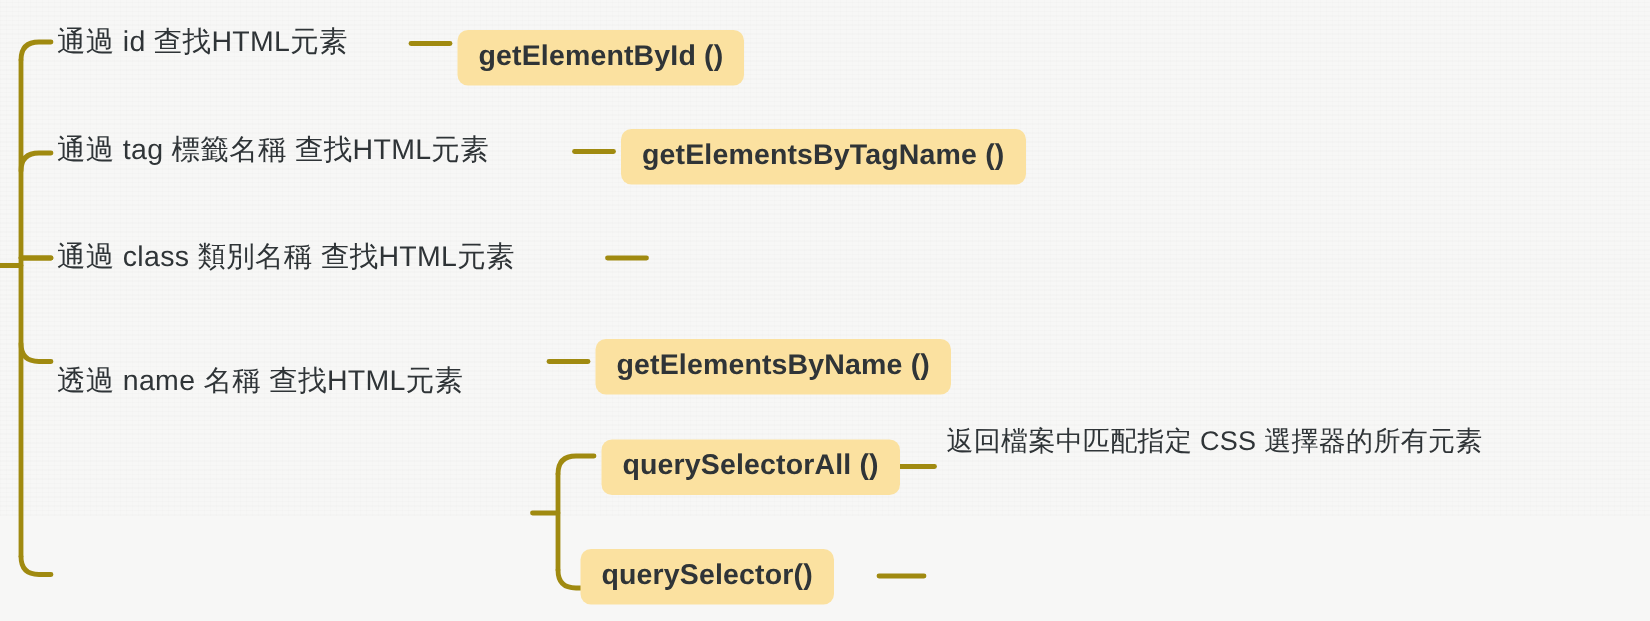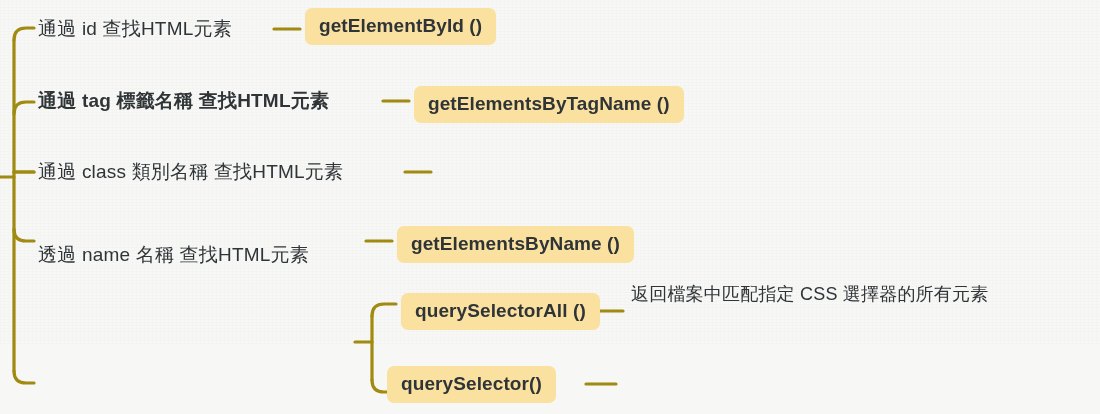--- a/index.html
+++ b/index.html
@@ -88,23 +88,23 @@
       <path d="M 372 316 L 372 380"></path>
       <path d="M 372 316 Q 372 304 384 304 L 396 304"></path>
       <path d="M 372 380 Q 372 392 384 392 L 396 392"></path>
 
       <path d="M 593 311 L 623 311"></path>
       <path d="M 586 384 L 616 384"></path>
     </g>
   </svg>
 
   <div class="node-label" style="left:38px; top:17px;">通過 id 查找HTML元素</div>
-  <div class="badge" style="left:305px; top:8px;">getElementById ()</div>
+  <div class="badge" style="left:305px; top:20px;">getElementById ()</div>
 
-  <div class="node-label" style="left:38px; top:89px;font-weight:bold;">通過 tag 標籤名稱 查找HTML元素</div>
+  <div class="node-label" style="left:38px; top:89px;">通過 tag 標籤名稱 查找HTML元素</div>
   <div class="badge" style="left:414px; top:86px;">getElementsByTagName ()</div>
 
   <div class="node-label" style="left:38px; top:160px;">通過 class 類別名稱 查找HTML元素</div>
 
   <div class="node-label" style="left:38px; top:243px;">透過 name 名稱 查找HTML元素</div>
   <div class="badge" style="left:397px; top:226px;">getElementsByName ()</div>
 
 
   <div class="badge" style="left:401px; top:293px;">querySelectorAll ()</div>
   <div class="desc" style="left:631px; top:283px;">返回檔案中匹配指定 CSS 選擇器的所有元素</div>

